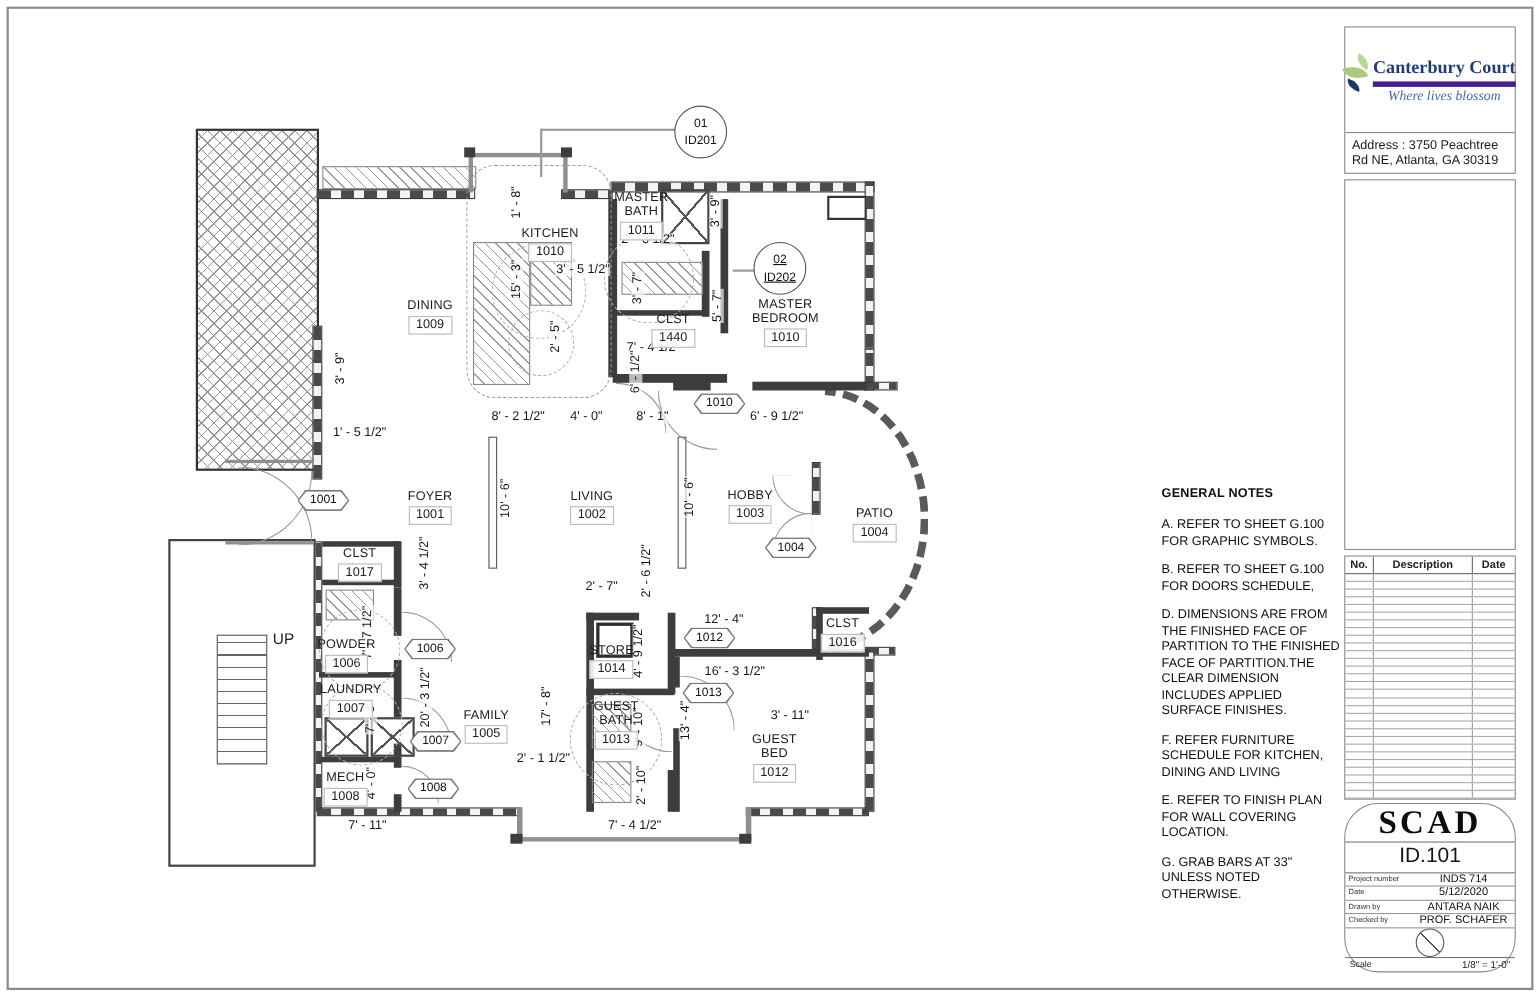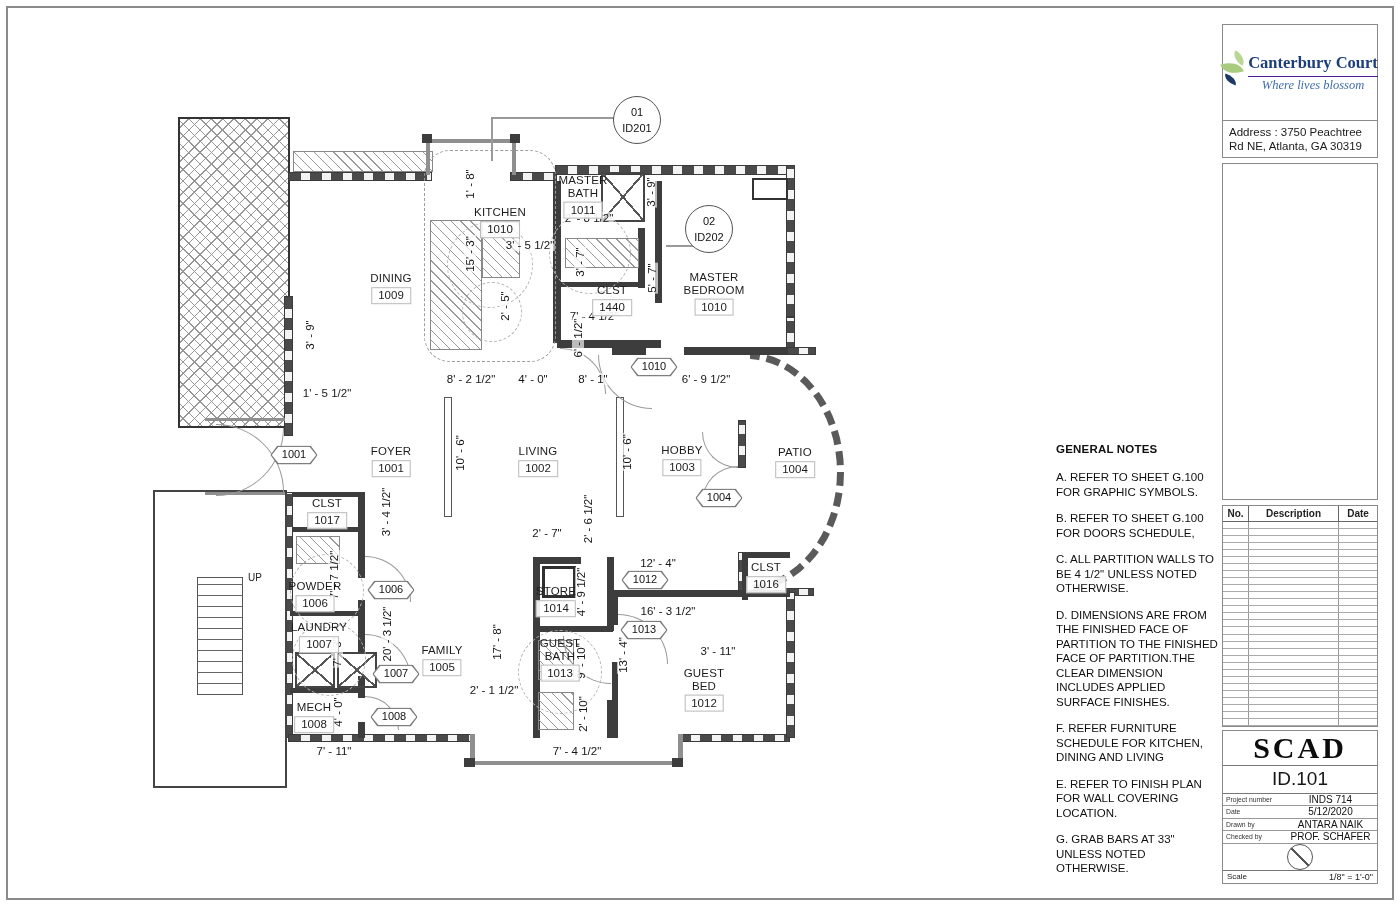--- a/index.html
+++ b/index.html
@@ -34,52 +34,52 @@
   .arc.br{border-left:none;border-top:none;border-bottom-right-radius:100%;}
 
   .room{position:absolute;transform:translate(-50%,-50%);text-align:center;color:#1c1c1c;z-index:5;}
   .rname{font-size:11.5px;line-height:1.15;white-space:nowrap;letter-spacing:.2px;}
   .rnum{font-size:11.5px;border:1px solid #b9b9b9;background:rgba(255,255,255,.9);padding:0 6px;display:inline-block;margin-top:1px;line-height:1.25;}
   .dim{position:absolute;transform:translate(-50%,-50%);font-size:11.5px;white-space:nowrap;color:#161616;z-index:4;background:rgba(255,255,255,.65);padding:0 1px;}
   .dim.v{transform:translate(-50%,-50%) rotate(-90deg);}
   .tag{position:absolute;transform:translate(-50%,-50%);z-index:6;background:#777;clip-path:polygon(0 50%,15% 0,85% 0,100% 50%,85% 100%,15% 100%);padding:1.4px;}
   .tagi{background:#fff;clip-path:polygon(0 50%,15% 0,85% 0,100% 50%,85% 100%,15% 100%);font-size:11px;padding:1px 10px;line-height:1.3;}
   .callout{position:absolute;width:46px;height:46px;border:1.4px solid #555;border-radius:50%;background:#fff;transform:translate(-50%,-50%);text-align:center;font-size:11px;z-index:6;display:flex;flex-direction:column;justify-content:center;line-height:1.5;}
-  .up{position:absolute;font-size:10px;color:#222;z-index:5;}
+  .up{position:absolute;font-size:14px;color:#222;z-index:5;}
 
   
   .notes{position:absolute;left:1056px;top:442px;width:162px;font-size:11.5px;line-height:1.26;color:#101010;}
   .notes h3{font-size:11.5px;margin:0 0 14px 0;letter-spacing:.2px;}
   .notes p{margin:0 0 12px 0;}
 
   
   .tb{position:absolute;left:1222px;width:156px;box-sizing:border-box;border:1.2px solid #8a8a8a;background:#fff;}
   .tb-logo{top:24px;height:134px;}
   .logo-top{height:95px;display:flex;align-items:center;justify-content:center;position:relative;}
   .logo-wrap{text-align:center;position:relative;padding-left:26px;}
   .leaf{position:absolute;border-radius:0 100% 0 100%;}
   .leaf1{width:20px;height:14px;background:#a8cb7d;left:0;top:8px;transform:rotate(-20deg);}
   .leaf2{width:14px;height:10px;background:#b9d695;left:10px;top:0;transform:rotate(30deg);}
   .leaf3{width:13px;height:9px;background:#1d3a66;left:2px;top:22px;transform:rotate(15deg);}
   .logo-name{font-family:"Liberation Serif",serif;font-weight:bold;font-size:16.5px;color:#1d3e78;white-space:nowrap;}
-  .logo-tag{font-family:"Liberation Serif",serif;font-style:italic;font-size:12.5px;color:#3f6cab;border-top:1px solid #4c1d95;margin-top:3px;padding-top:1px;}
+  .logo-tag{font-family:"Liberation Serif",serif;font-style:italic;font-size:12.5px;color:#3f6cab;border-top:5px solid #4c1d95;margin-top:3px;padding-top:1px;}
   .tb-addr{border-top:1.2px solid #8a8a8a;padding:4px 6px;font-size:11.5px;line-height:1.25;color:#1a1a1a;}
   .tb-empty{top:163px;height:337px;}
   .tb-rev{top:505px;height:222px;display:flex;flex-direction:column;}
   .rev-head{display:flex;border-bottom:1px solid #666;font-size:10px;font-weight:bold;color:#222;}
   .rev-head span{padding:2px 2px;text-align:center;box-sizing:border-box;}
   .rev-no{width:26px;border-right:1px solid #666;}
   .rev-desc{flex:1;border-right:1px solid #666;}
   .rev-date{width:38px;}
   .rev-rows{flex:1;display:flex;flex-direction:column;}
   .rev-row{flex:1;display:flex;border-bottom:1px solid #aaa;}
   .rev-row span{box-sizing:border-box;}
   .rev-row .rev-no{border-right:1px solid #999;}
   .rev-row .rev-desc{border-right:1px solid #999;}
-  .tb-bottom{top:730px;height:154px;display:flex;flex-direction:column;}
+  .tb-bottom{top:730px;height:154px;display:flex;flex-direction:column;border-radius:31px;}
   .tb-scad{height:36px;display:flex;align-items:center;justify-content:center;border-bottom:1px solid #777;font-family:"Liberation Serif",serif;font-weight:bold;font-size:30px;letter-spacing:3px;color:#0c0c0c;}
   .tb-id{height:32px;display:flex;align-items:center;justify-content:center;border-bottom:1px solid #777;font-size:19px;color:#151515;}
   .tb-fields{display:flex;flex-direction:column;}
   .fld{display:flex;align-items:center;border-bottom:1px solid #999;height:11.5px;}
   .fld-l{width:58px;font-size:6.8px;color:#333;padding-left:3px;}
   .fld-v{flex:1;font-size:10px;text-align:center;color:#101010;}
   .tb-north{flex:1;display:flex;align-items:center;justify-content:center;border-bottom:1px solid #777;}
   .north-circ{width:24px;height:24px;border:1px solid #555;border-radius:50%;background:
     linear-gradient(45deg,rgba(0,0,0,0) calc(50% - .8px),#555 calc(50% - .8px) calc(50% + .8px),rgba(0,0,0,0) calc(50% + .8px));}
   .tb-scale{height:15px;display:flex;align-items:center;justify-content:space-between;font-size:8px;padding:0 4px;color:#222;}
@@ -183,21 +183,21 @@
     <div class="arc bl" style="left: 702px; top: 432px; width: 36px; height: 36px;"></div>
     <div class="arc tl" style="left: 702px; top: 466px; width: 36px; height: 36px;"></div>
     <div class="room" style="left: 500px; top: 222px;"><div class="rname">KITCHEN</div><div class="rnum">1010</div></div>
     <div class="room" style="left: 583px; top: 196px;"><div class="rname">MASTER</div><div class="rname">BATH</div><div class="rnum">1011</div></div>
     <div class="room" style="left: 391px; top: 288px;"><div class="rname">DINING</div><div class="rnum">1009</div></div>
     <div class="room" style="left: 714px; top: 293px;"><div class="rname">MASTER</div><div class="rname">BEDROOM</div><div class="rnum">1010</div></div>
     <div class="room" style="left: 612px; top: 300px;"><div class="rname">CLST</div><div class="rnum">1440</div></div>
     <div class="room" style="left: 391px; top: 461px;"><div class="rname">FOYER</div><div class="rnum">1001</div></div>
     <div class="room" style="left: 538px; top: 461px;"><div class="rname">LIVING</div><div class="rnum">1002</div></div>
     <div class="room" style="left: 682px; top: 460px;"><div class="rname">HOBBY</div><div class="rnum">1003</div></div>
-    <div class="room" style="left: 795px; top: 462px;"><div class="rname">PATIO</div><div class="rnum">1004</div></div>
+    <div class="room" style="left: 795px; top: 477px;"><div class="rname">PATIO</div><div class="rnum">1004</div></div>
     <div class="room" style="left: 327px; top: 513px;"><div class="rname">CLST</div><div class="rnum">1017</div></div>
     <div class="room" style="left: 315px; top: 596px;"><div class="rname">POWDER</div><div class="rnum">1006</div></div>
     <div class="room" style="left: 319px; top: 637px;"><div class="rname">LAUNDRY</div><div class="rnum">1007</div></div>
     <div class="room" style="left: 442px; top: 660px;"><div class="rname">FAMILY</div><div class="rnum">1005</div></div>
     <div class="room" style="left: 314px; top: 717px;"><div class="rname">MECH</div><div class="rnum">1008</div></div>
     <div class="room" style="left: 556px; top: 601px;"><div class="rname">STORE</div><div class="rnum">1014</div></div>
     <div class="room" style="left: 560px; top: 659px;"><div class="rname">GUEST</div><div class="rname">BATH</div><div class="rnum">1013</div></div>
     <div class="room" style="left: 704px; top: 689px;"><div class="rname">GUEST</div><div class="rname">BED</div><div class="rnum">1012</div></div>
     <div class="room" style="left: 766px; top: 577px;"><div class="rname">CLST</div><div class="rnum">1016</div></div>
     <div class="dim" style="left: 327px; top: 393px;">1' - 5 1/2"</div>
@@ -257,33 +257,32 @@
     <div class="tag" style="left: 645px; top: 580px;">
       <div class="tagi">1012</div>
     </div>
     <div class="tag" style="left: 644px; top: 630px;">
       <div class="tagi">1013</div>
     </div>
     <div class="callout" style="left: 637px; top: 120px;">
       <div>01</div>
       <div>ID201</div>
     </div>
-    <div class="callout" style="left: 709px; top: 229px;">
+    <div class="callout" style="left: 709px; top: 244px; text-decoration: underline;">
       <div>02</div>
       <div>ID202</div>
     </div>
     <div class="up" style="left: 248px; top: 572px;">UP</div>
   </div>
 
 <div class="notes">
   <h3>GENERAL NOTES</h3>
   <div id="notes-list">
       <p>A. REFER TO SHEET G.100 FOR GRAPHIC SYMBOLS.</p>
       <p>B. REFER TO SHEET G.100 FOR DOORS SCHEDULE,</p>
-      <p>C. ALL PARTITION WALLS TO BE 4 1/2" UNLESS NOTED OTHERWISE.</p>
       <p>D. DIMENSIONS ARE FROM THE FINISHED FACE OF PARTITION TO THE FINISHED FACE OF PARTITION.THE CLEAR DIMENSION INCLUDES APPLIED SURFACE FINISHES.</p>
       <p>F. REFER FURNITURE SCHEDULE FOR KITCHEN, DINING AND LIVING</p>
       <p>E. REFER TO FINISH PLAN FOR WALL COVERING LOCATION.</p>
       <p>G. GRAB BARS AT 33" UNLESS NOTED OTHERWISE.</p>
     </div>
 </div>
 
 <div class="tb tb-logo">
   <div class="logo-top">
     <div class="logo-wrap">

